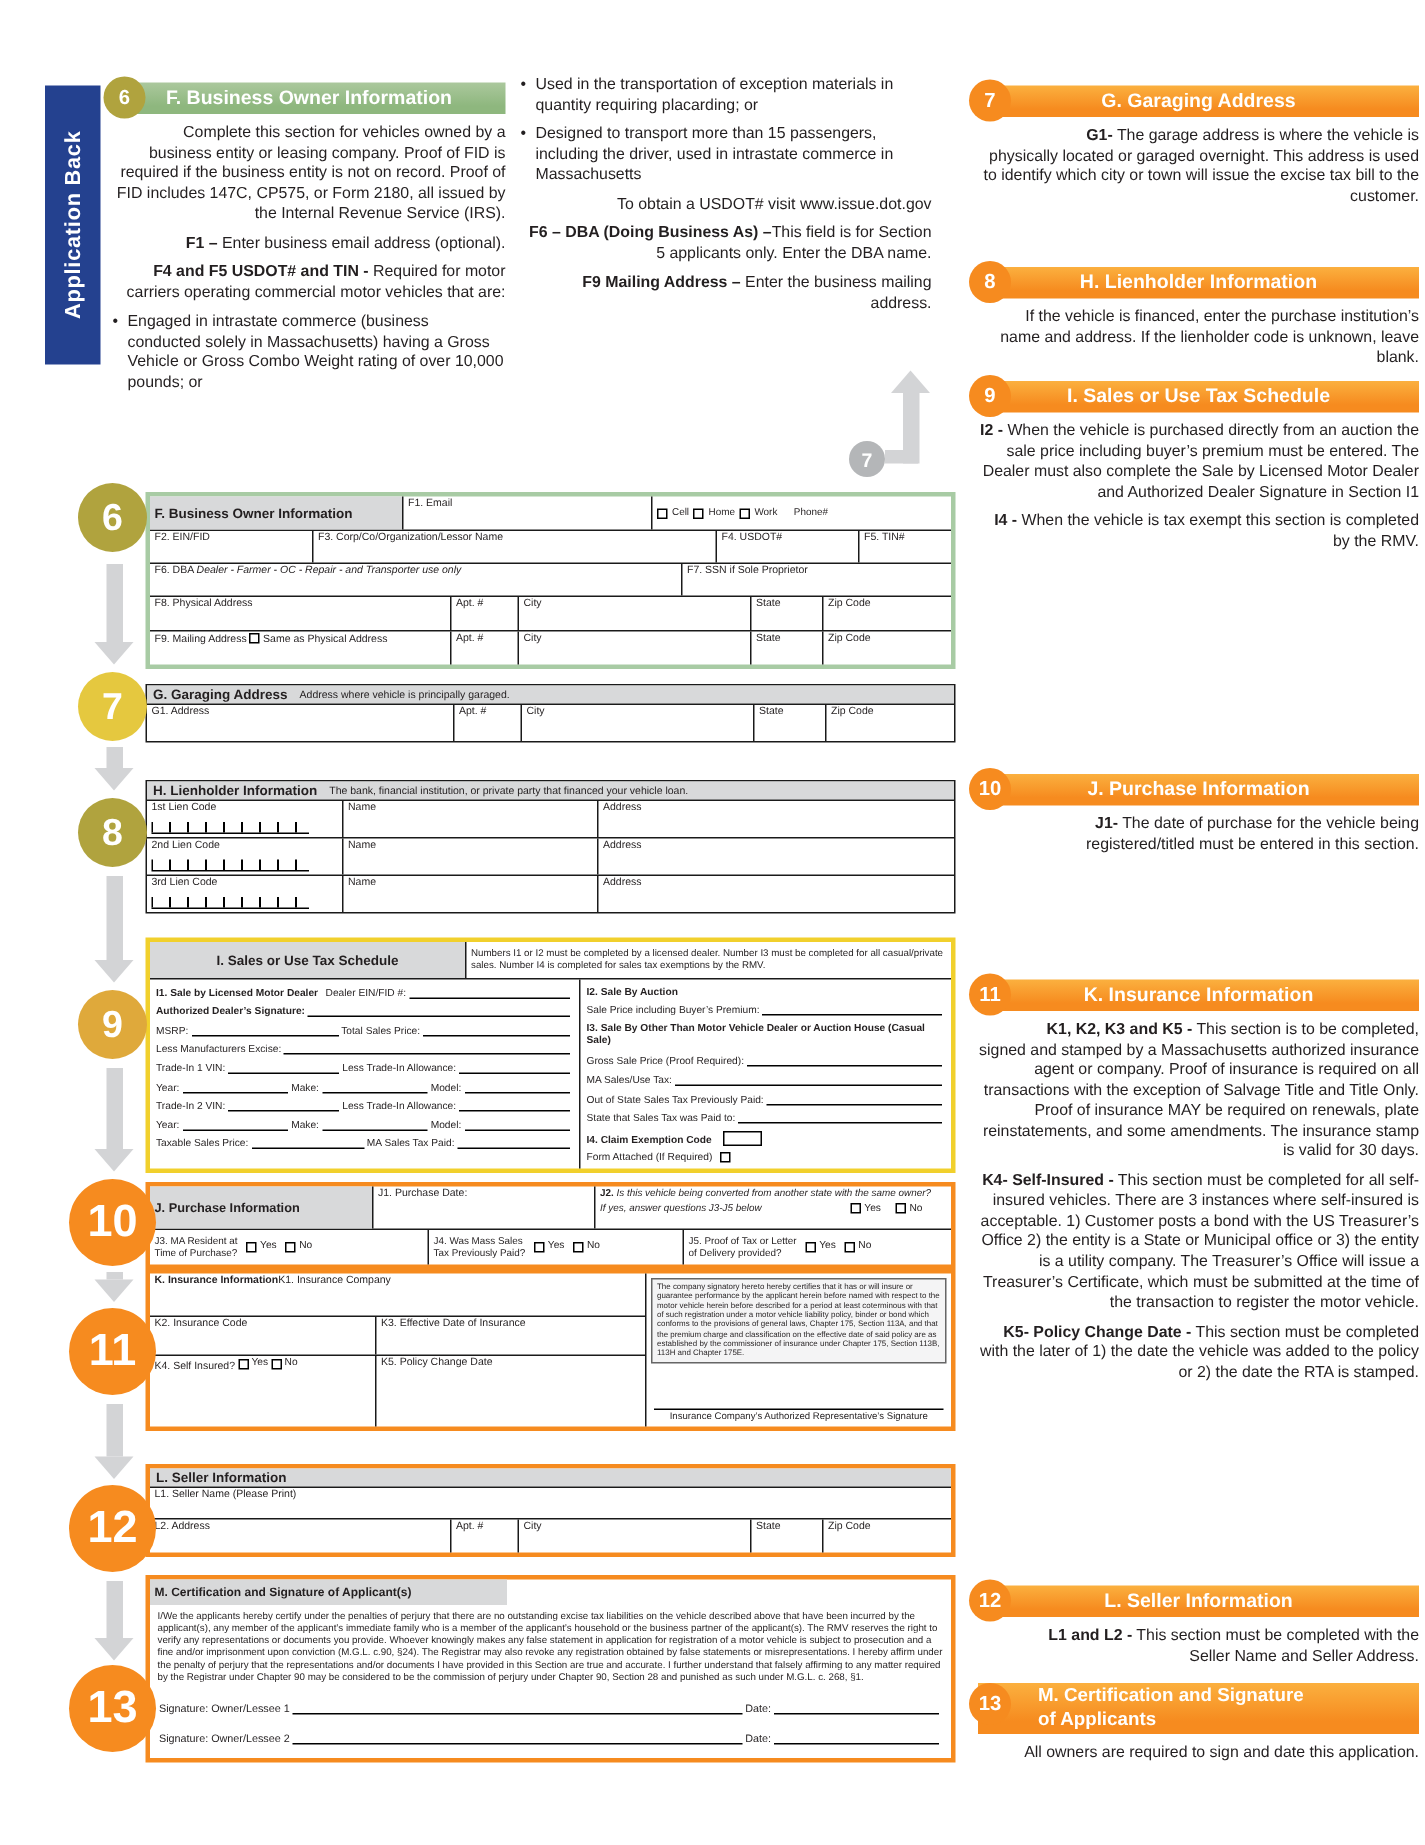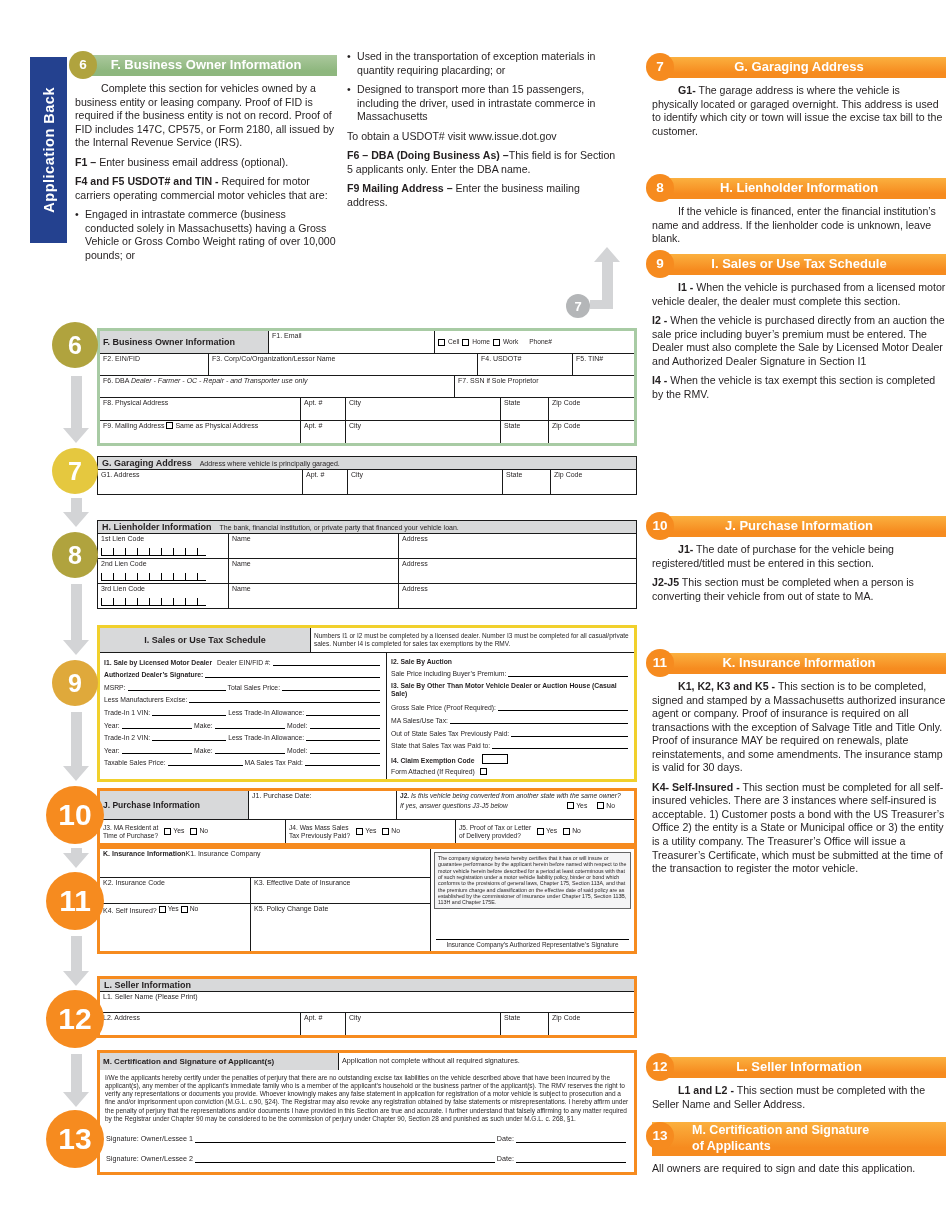--- a/index.html
+++ b/index.html
@@ -13,21 +13,21 @@
   .circ{position:absolute;border-radius:50%;color:#fff;font-weight:bold;display:flex;align-items:center;justify-content:center;z-index:3;}
   .c-olive{background:#b0a33e;} .c-gold{background:#e5c83f;} .c-amber{background:#dfa93b;}
   .c-orange{background:#f68b1f;} .c-gray{background:#b4b6b8;}
   .big{width:46px;height:46px;font-size:25px;} .huge{width:58px;height:58px;font-size:30px;}
   
   .ihdr{position:relative;height:21px;display:flex;align-items:center;justify-content:center;color:#fff;font-weight:bold;font-size:13px;}
   .ihdr.orange{background:linear-gradient(180deg,#fbb03f 0%,#f68b1f 75%);}
   .ihdr.green{background:linear-gradient(180deg,#abc89d 0%,#8eb77e 75%);}
   .ihdr .circ{left:-6px;top:-4px;width:28px;height:28px;font-size:13.5px;}
   .txt{font-size:10.6px;line-height:1.28;}
-  .p{margin-top:6px;}
+  .p{margin-top:6px;text-align:right;}
   .indent{text-indent:26px;}
   .bullet{position:relative;padding-left:10px;margin-top:6px;}
   .bullet::before{content:"•";position:absolute;left:0;top:0;}
   
   .darr{position:absolute;z-index:1;}
   .stem{width:11px;margin:0 auto;background:#d3d4d6;}
   .head{width:0;height:0;border-left:13px solid transparent;border-right:13px solid transparent;border-top:15px solid #d3d4d6;margin:0 auto;}
   .headup{width:0;height:0;border-left:13px solid transparent;border-right:13px solid transparent;border-bottom:15px solid #d3d4d6;margin:0 auto;}
   
   .fbox{position:absolute;background:#fff;z-index:2;}
@@ -90,49 +90,48 @@
     <span>G. Garaging Address</span>
   </div>
   <div class="p indent"><b>G1-</b><span> The garage address is where the vehicle is physically located or garaged overnight. This address is used to identify which city or town will issue the excise tax bill to the customer.</span></div>
 </div>
 
 <div class="abs txt" style="left:652px;top:178px;width:294px;">
   <div class="ihdr orange">
     <span class="circ c-orange">8</span>
     <span>H. Lienholder Information</span>
   </div>
-  <div class="p indent">If the vehicle is financed, enter the financial institution’s name and address. If the lienholder code is unknown, leave blank.</div>
+  <div class="p indent">If the vehicle is financed, enter the purchase institution’s name and address. If the lienholder code is unknown, leave blank.</div>
 </div>
 
 <div class="abs txt" style="left:652px;top:254px;width:294px;">
   <div class="ihdr orange">
     <span class="circ c-orange">9</span>
     <span>I. Sales or Use Tax Schedule</span>
   </div>
-  <div class="p indent"><b>I1 -</b><span> When the vehicle is purchased from a licensed motor vehicle dealer, the dealer must complete this section.</span></div>
   <div class="p"><b>I2 -</b><span> When the vehicle is purchased directly from an auction the sale price including buyer’s premium must be entered. The Dealer must also complete the Sale by Licensed Motor Dealer and Authorized Dealer Signature in Section I1</span></div>
   <div class="p"><b>I4 -</b><span> When the vehicle is tax exempt this section is completed by the RMV.</span></div>
 </div>
 
 <div class="abs txt" style="left:652px;top:516px;width:294px;">
   <div class="ihdr orange">
     <span class="circ c-orange">10</span>
     <span>J. Purchase Information</span>
   </div>
   <div class="p indent"><b>J1-</b><span> The date of purchase for the vehicle being registered/titled must be entered in this section.</span></div>
-  <div class="p"><b>J2-J5</b><span> This section must be completed when a person is converting their vehicle from out of state to MA.</span></div>
 </div>
 
 <div class="abs txt" style="left:652px;top:653px;width:294px;">
   <div class="ihdr orange">
     <span class="circ c-orange">11</span>
     <span>K. Insurance Information</span>
   </div>
   <div class="p indent"><b>K1, K2, K3 and K5 -</b><span> This section is to be completed, signed and stamped by a Massachusetts authorized insurance agent or company. Proof of insurance is required on all transactions with the exception of Salvage Title and Title Only. Proof of insurance MAY be required on renewals, plate reinstatements, and some amendments. The insurance stamp is valid for 30 days.</span></div>
   <div class="p"><b>K4- Self-Insured -</b><span> This section must be completed for all self-insured vehicles. There are 3 instances where self-insured is acceptable. 1) Customer posts a bond with the US Treasurer’s Office 2) the entity is a State or Municipal office or 3) the entity is a utility company. The Treasurer’s Office will issue a Treasurer’s Certificate, which must be submitted at the time of the transaction to register the motor vehicle.</span></div>
+  <div class="p"><b>K5- Policy Change Date -</b><span> This section must be completed with the later of 1) the date the vehicle was added to the policy or 2) the date the RTA is stamped.</span></div>
 </div>
 
 <div class="abs txt" style="left:652px;top:1057px;width:294px;">
   <div class="ihdr orange">
     <span class="circ c-orange">12</span>
     <span>L. Seller Information</span>
   </div>
   <div class="p indent"><b>L1 and L2 -</b><span> This section must be completed with the Seller Name and Seller Address.</span></div>
 </div>
 
@@ -473,23 +472,20 @@
     <div class="fc" style="width:48px;"><span>State</span></div>
     <div class="fc" style="width:86px;"><span>Zip Code</span></div>
   </div>
 </div>
 
 <div class="fbox b-orange" style="left:97px;top:1050px;width:540px;padding-bottom:9px;">
   <div class="frow" style="height:17px;">
     <div class="fc gray ccell" style="width:238px;font-weight:bold;">
         <b style="font-size:8px;">M. Certification and Signature of Applicant(s)</b>
       </div>
-    <div class="fc ccell f1" style="font-size:7.2px;">
-        <span>Application not complete without all required signatures.</span>
-      </div>
   </div>
   <div class="m-legal">I/We the applicants hereby certify under the penalties of perjury that there are no outstanding excise tax liabilities on the vehicle described above that have been incurred by the applicant(s), any member of the applicant’s immediate family who is a member of the applicant’s household or the business partner of the applicant(s). The RMV reserves the right to verify any representations or documents you provide. Whoever knowingly makes any false statement in application for registration of a motor vehicle is subject to prosecution and a fine and/or imprisonment upon conviction (M.G.L. c.90, §24). The Registrar may also revoke any registration obtained by false statements or misrepresentations. I hereby affirm under the penalty of perjury that the representations and/or documents I have provided in this Section are true and accurate. I further understand that falsely affirming to any matter required by the Registrar under Chapter 90 may be considered to be the commission of perjury under Chapter 90, Section 28 and punished as such under M.G.L. c. 268, §1.</div>
   <div class="sigrow">
       <span>Signature: Owner/Lessee 1</span>
       <span class="ln" style="height:1px;"></span>
       <span>Date:</span>
       <span class="ln" style="flex:0 0 110px;height:1px;"></span>
     </div>
   <div class="sigrow">
       <span>Signature: Owner/Lessee 2</span>

